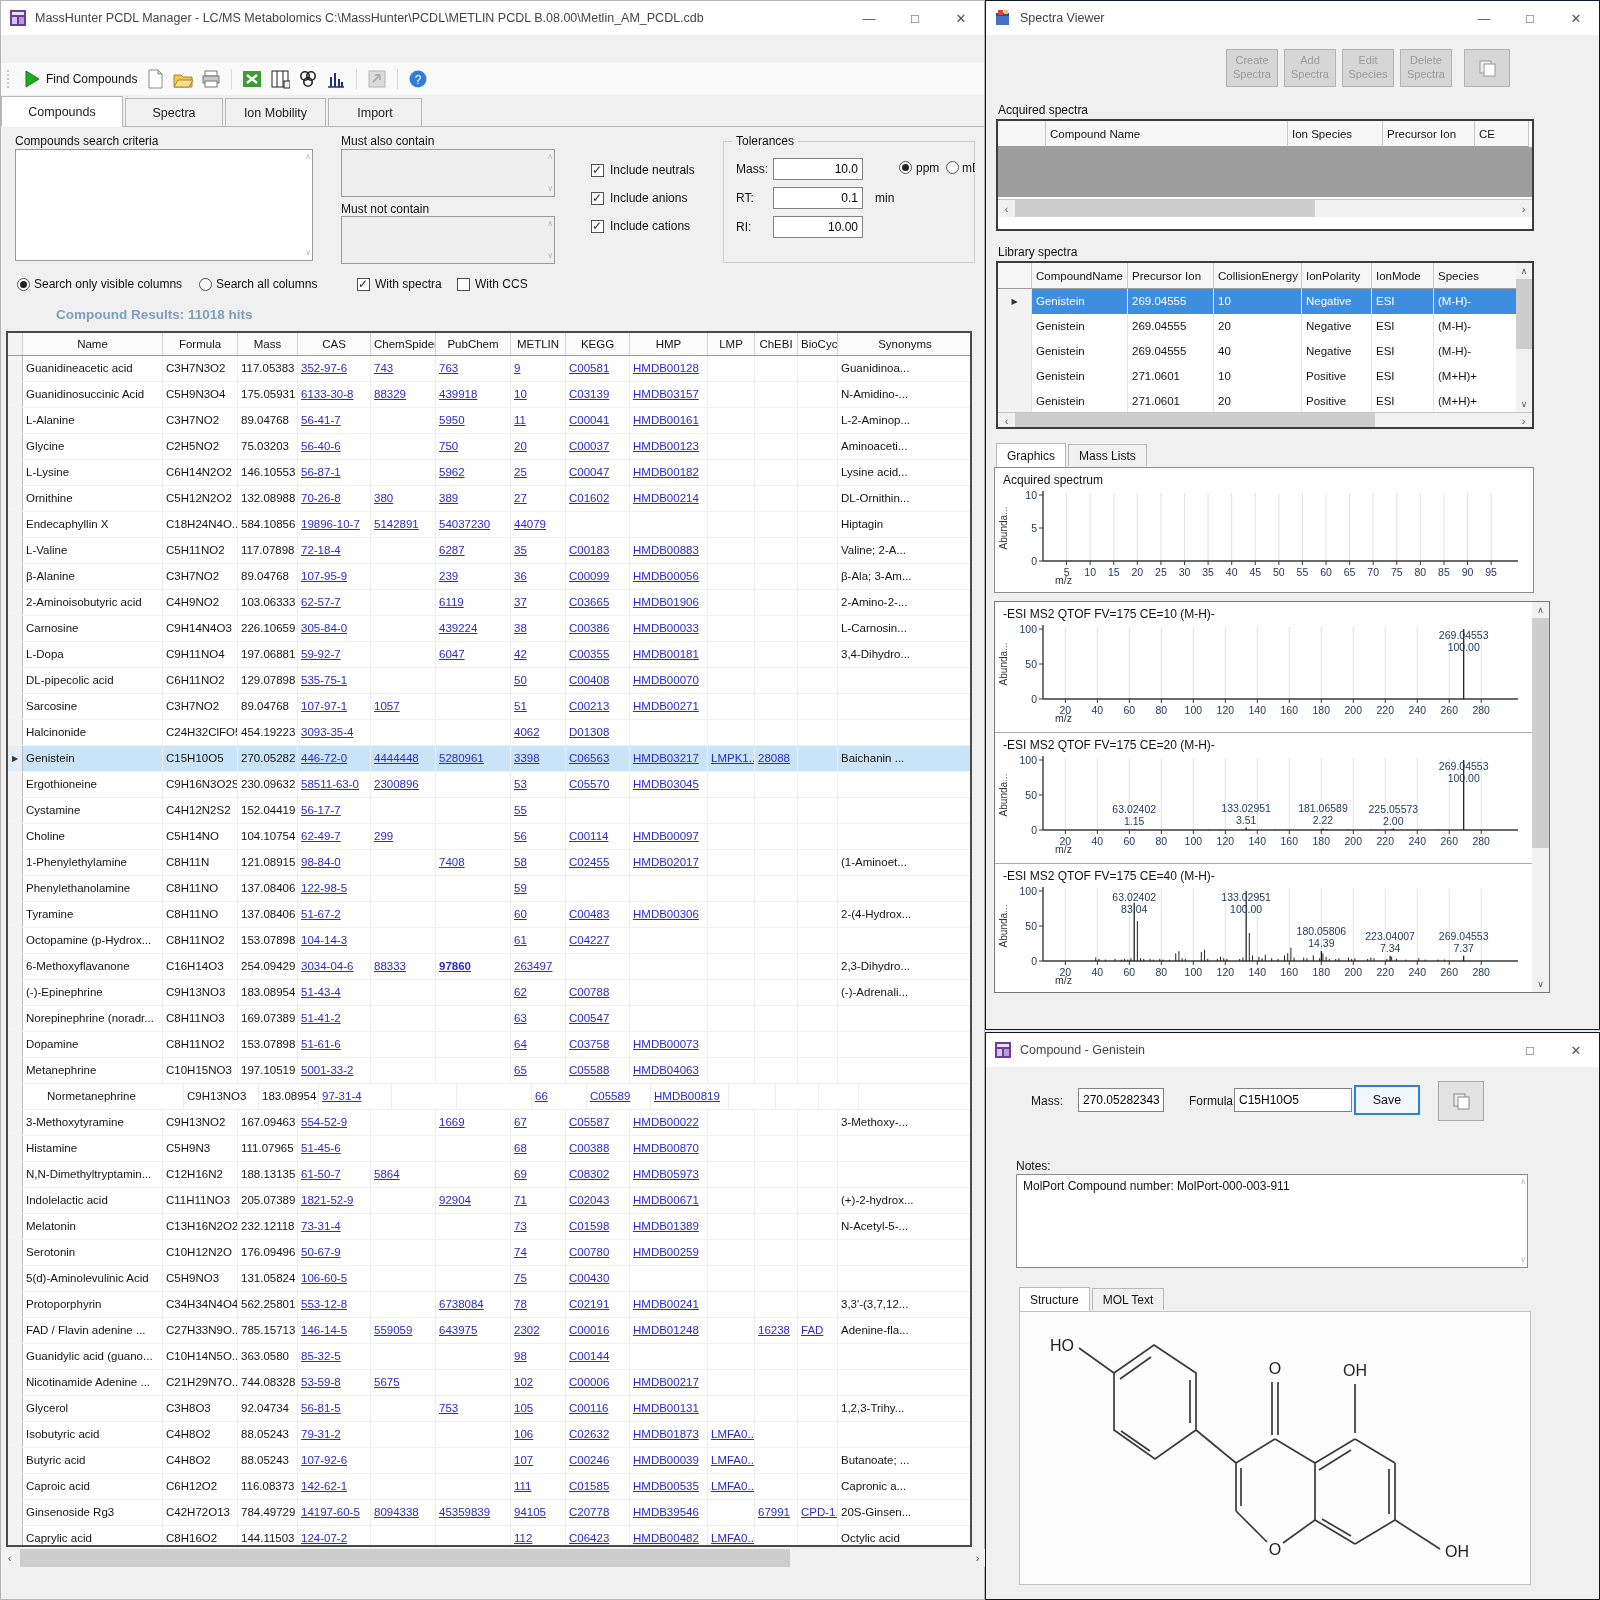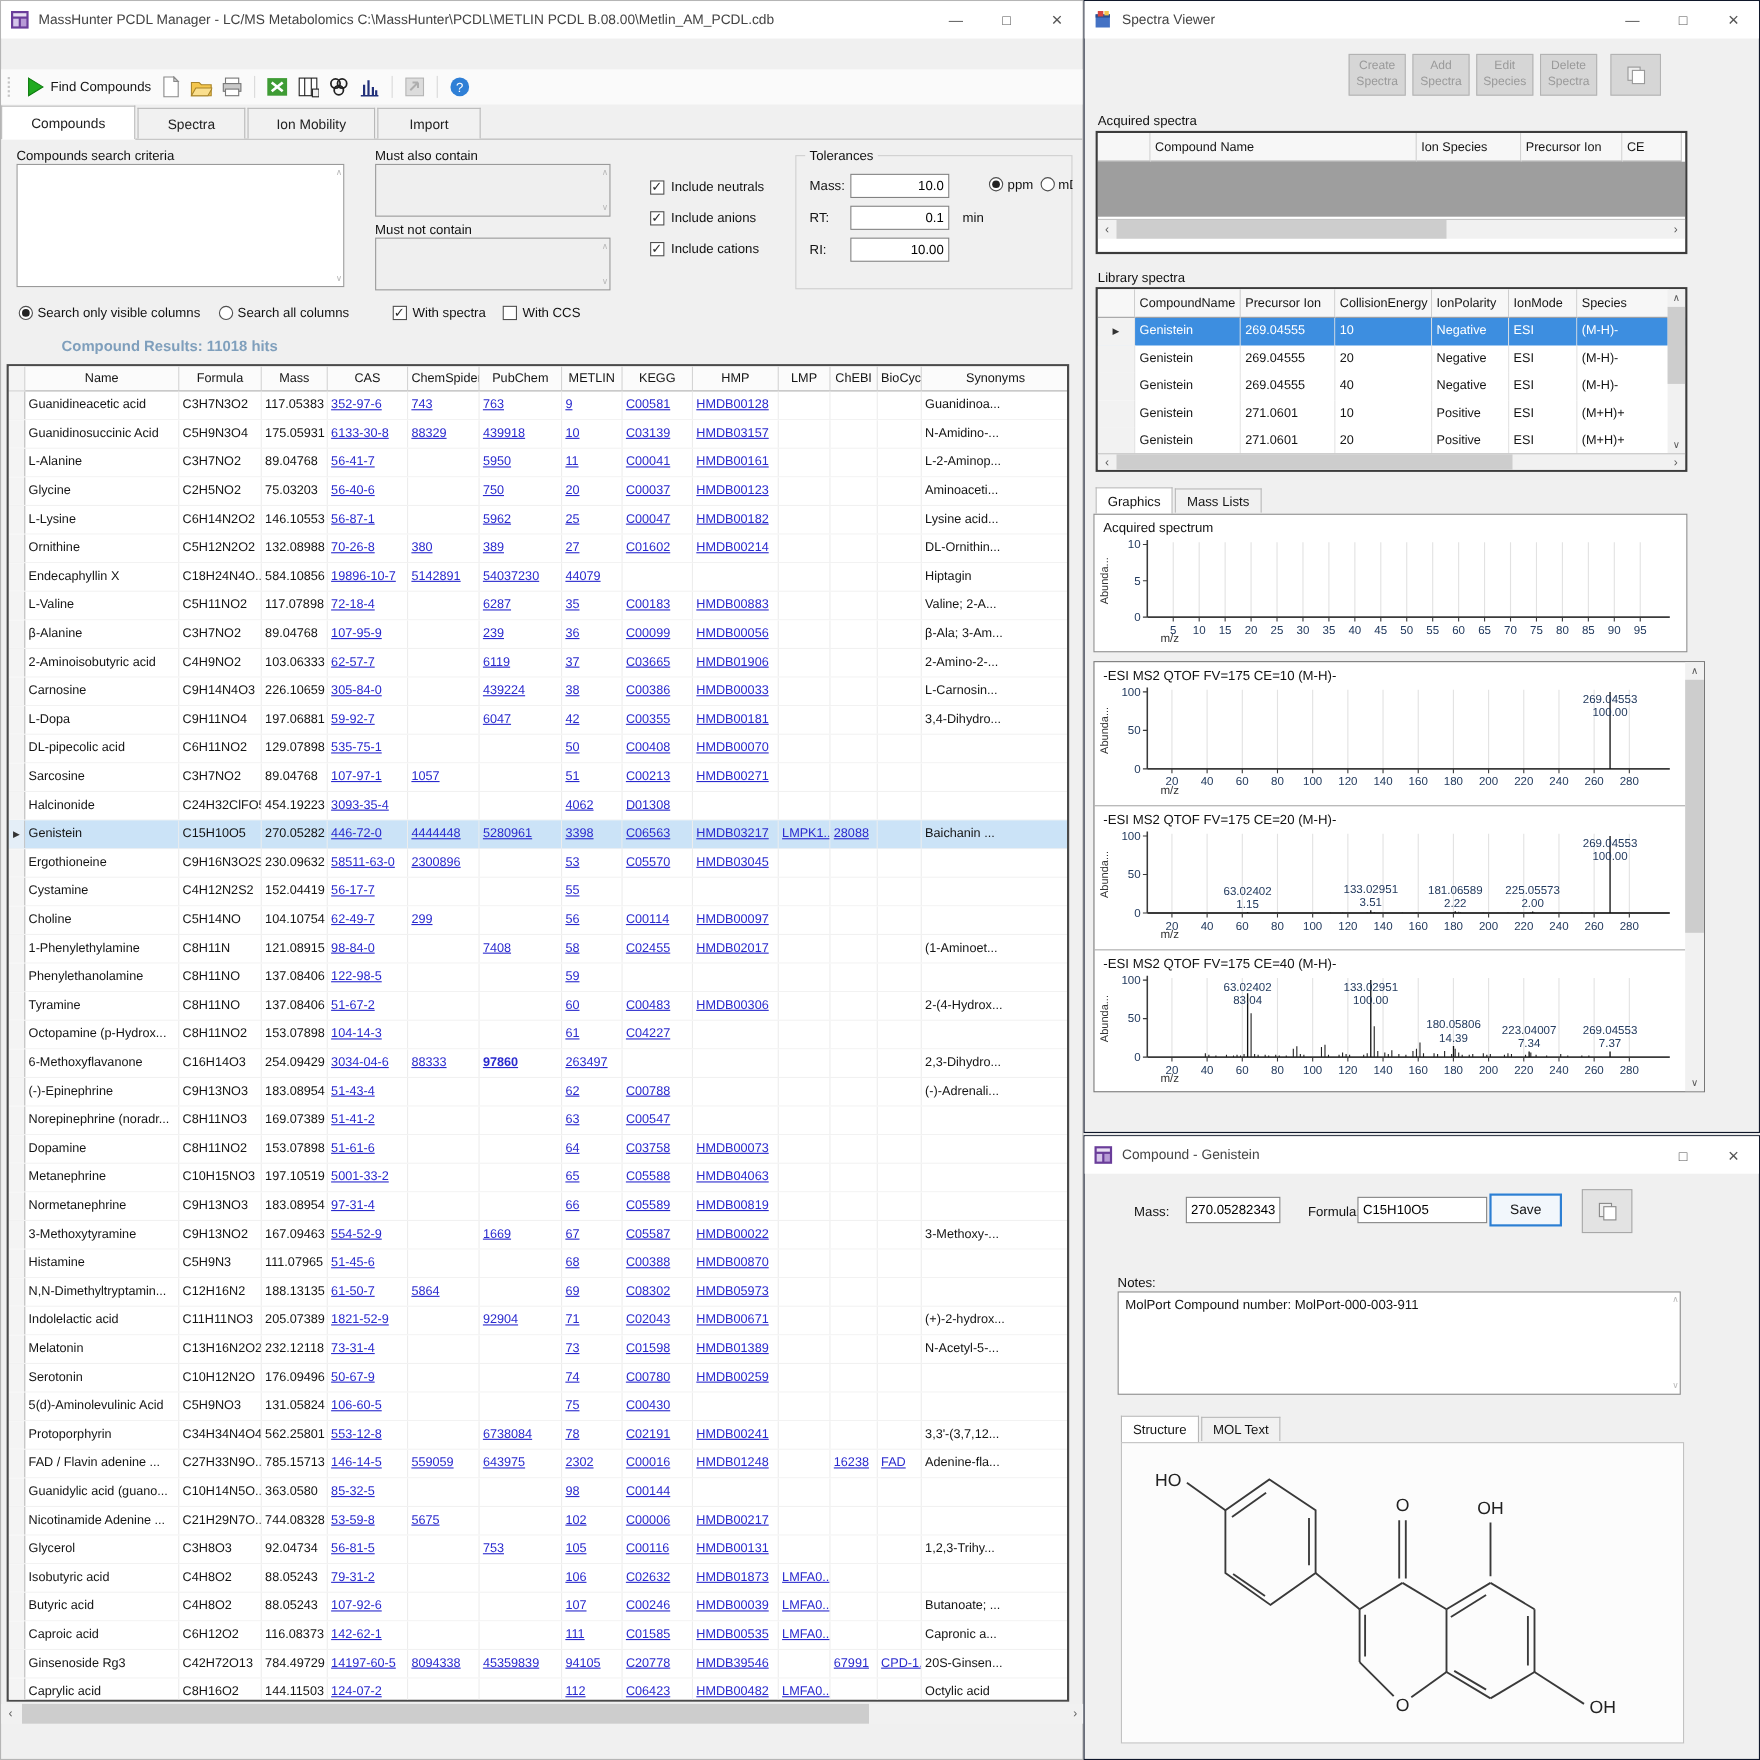--- a/index.html
+++ b/index.html
@@ -152,21 +152,21 @@
         <svg viewBox="0 0 20 20">
           <circle cx="10" cy="10" r="8.5" fill="#2f7fd6"></circle>
           <text x="10" y="14.5" text-anchor="middle" font-size="12" fill="#fff" font-family="Liberation Sans">?</text>
         </svg>
       </div>
   </div>
   <div class="tabs-row">
       <div id="main-tab-items" style="display:flex;align-items:flex-end;margin-left:0">
         <div class="mtab active" style="width: 122px;">Compounds</div>
         <div class="mtab" style="width: 98px;">Spectra</div>
-        <div class="mtab" style="width: 116px;">Ion Mobility</div>
+        <div class="mtab" style="width: 101px;">Ion Mobility</div>
         <div class="mtab" style="width: 94px;">Import</div>
       </div>
     </div>
 
   <div class="lbl" style="left:14px;top:133px">Compounds search criteria</div>
   <div class="tbox" style="left:14px;top:148px;width:298px;height:112px">
     <div class="sArr" style="top:3px">∧</div>
     <div class="sArr" style="bottom:3px">∨</div>
   </div>
   <div class="lbl" style="left:340px;top:133px">Must also contain</div>
@@ -673,21 +673,21 @@
         <div class="td" style="width: 55px;"><span class="link">65</span></div>
         <div class="td" style="width: 64px;"><span class="link">C05588</span></div>
         <div class="td" style="width: 78px;"><span class="link">HMDB04063</span></div>
         <div class="td" style="width: 47px;"></div>
         <div class="td" style="width: 43px;"></div>
         <div class="td" style="width: 40px;"></div>
         <div class="td" style="width: 135px;"></div>
       </div>
       <div class="tr row">
         <div class="td selcol" style="width: 15px;"></div>
-        <div class="td" style="width: 140px;">Normetanephrine</div>
+        <div class="td" style="width: 140px; margin-left: 21px;">Normetanephrine</div>
         <div class="td" style="width: 75px;">C9H13NO3</div>
         <div class="td" style="width: 60px;">183.08954</div>
         <div class="td" style="width: 73px;"><span class="link">97-31-4</span></div>
         <div class="td" style="width: 65px;"></div>
         <div class="td" style="width: 75px;"></div>
         <div class="td" style="width: 55px;"><span class="link">66</span></div>
         <div class="td" style="width: 64px;"><span class="link">C05589</span></div>
         <div class="td" style="width: 78px;"><span class="link">HMDB00819</span></div>
         <div class="td" style="width: 47px;"></div>
         <div class="td" style="width: 43px;"></div>

